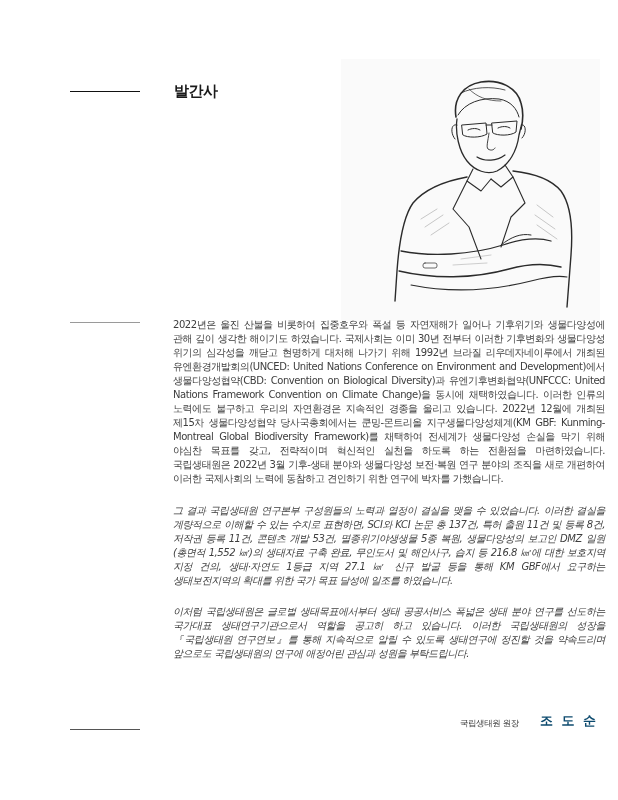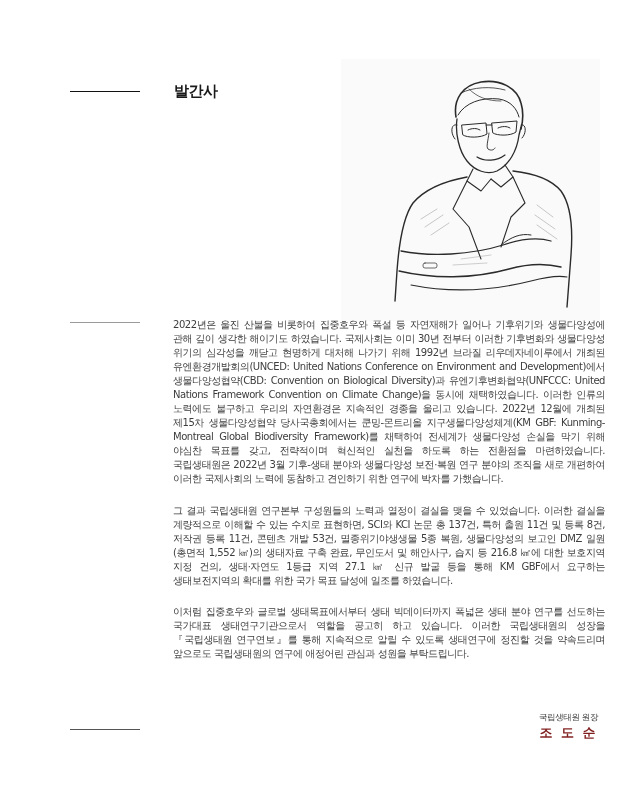--- a/index.html
+++ b/index.html
@@ -55,40 +55,39 @@
       font-size: 10px;
       line-height: 14px;
       letter-spacing: -0.45px;
       color: #3d3d3d;
       word-break: keep-all;
     }
     .body-text p {
       margin: 0;
       text-align: justify;
     }
-    .body-text p + p.gap { margin-top: 17.6px; }
+    .body-text p + p.gap { margin-top: 17.6px; font-style: italic; }
 
     .signature {
       position: absolute;
       right: 20px;
       top: 712px;
       display: flex;
-      align-items: center;
-      gap: 0;
-      flex-direction: column;
+      align-items: flex-end;
+      gap: 21px;
     }
     .sig-org {
       font-size: 8.5px;
       color: #3d3d3d;
       letter-spacing: -0.4px;
     }
     .sig-name {
       font-size: 13px;
       font-weight: bold;
-      color: #7f1d1d;
+      color: #0c4a6e;
       letter-spacing: 2px;
     }
   </style>
 </head>
 <body>
 
 <div class="rule rule-top"></div>
 <h1 class="title">발간사</h1>
 
 <div class="portrait" aria-label="pencil sketch portrait of the director with arms crossed">
@@ -137,21 +136,21 @@
       <path d="M120 200 L150 196 M112 206 L146 204" stroke-width="0.4" stroke="#888"></path>
     </g>
   </svg>
 </div>
 
 <div class="rule rule-mid"></div>
 
 <div class="body-text">
   <p>2022년은 울진 산불을 비롯하여 집중호우와 폭설 등 자연재해가 일어나 기후위기와 생물다양성에 관해 깊이 생각한 해이기도 하였습니다. 국제사회는 이미 30년 전부터 이러한 기후변화와 생물다양성 위기의 심각성을 깨닫고 현명하게 대처해 나가기 위해 1992년 브라질 리우데자네이루에서 개최된 유엔환경개발회의(UNCED: United Nations Conference on Environment and Development)에서 생물다양성협약(CBD: Convention on Biological Diversity)과 유엔기후변화협약(UNFCCC: United Nations Framework Convention on Climate Change)을 동시에 채택하였습니다. 이러한 인류의 노력에도 불구하고 우리의 자연환경은 지속적인 경종을 울리고 있습니다. 2022년 12월에 개최된 제15차 생물다양성협약 당사국총회에서는 쿤밍-몬트리올 지구생물다양성체계(KM GBF: Kunming-Montreal Global Biodiversity Framework)를 채택하여 전세계가 생물다양성 손실을 막기 위해 야심찬 목표를 갖고, 전략적이며 혁신적인 실천을 하도록 하는 전환점을 마련하였습니다. 국립생태원은 2022년 3월 기후-생태 분야와 생물다양성 보전·복원 연구 분야의 조직을 새로 개편하여 이러한 국제사회의 노력에 동참하고 견인하기 위한 연구에 박차를 가했습니다.</p>
   <p class="gap">그 결과 국립생태원 연구본부 구성원들의 노력과 열정이 결실을 맺을 수 있었습니다. 이러한 결실을 계량적으로 이해할 수 있는 수치로 표현하면, SCI와 KCI 논문 총 137건, 특허 출원 11건 및 등록 8건, 저작권 등록 11건, 콘텐츠 개발 53건, 멸종위기야생생물 5종 복원, 생물다양성의 보고인 DMZ 일원(총면적 1,552 ㎢)의 생태자료 구축 완료, 무인도서 및 해안사구, 습지 등 216.8 ㎢에 대한 보호지역 지정 건의, 생태·자연도 1등급 지역 27.1 ㎢ 신규 발굴 등을 통해 KM GBF에서 요구하는 생태보전지역의 확대를 위한 국가 목표 달성에 일조를 하였습니다.</p>
-  <p class="gap">이처럼 집중호우와 글로벌 생태목표에서부터 생태 빅데이터까지 폭넓은 생태 분야 연구를 선도하는 국가대표 생태연구기관으로서 역할을 공고히 하고 있습니다. 이러한 국립생태원의 성장을 『국립생태원 연구연보』를 통해 지속적으로 알릴 수 있도록 생태연구에 정진할 것을 약속드리며 앞으로도 국립생태원의 연구에 애정어린 관심과 성원을 부탁드립니다.</p>
+  <p class="gap">이처럼 국립생태원은 글로벌 생태목표에서부터 생태 공공서비스 폭넓은 생태 분야 연구를 선도하는 국가대표 생태연구기관으로서 역할을 공고히 하고 있습니다. 이러한 국립생태원의 성장을 『국립생태원 연구연보』를 통해 지속적으로 알릴 수 있도록 생태연구에 정진할 것을 약속드리며 앞으로도 국립생태원의 연구에 애정어린 관심과 성원을 부탁드립니다.</p>
 </div>
 
 <div class="signature">
   <span class="sig-org">국립생태원 원장</span>
   <span class="sig-name">조 도 순</span>
 </div>
 
 <div class="rule rule-bottom"></div>
 
 </body></html>

